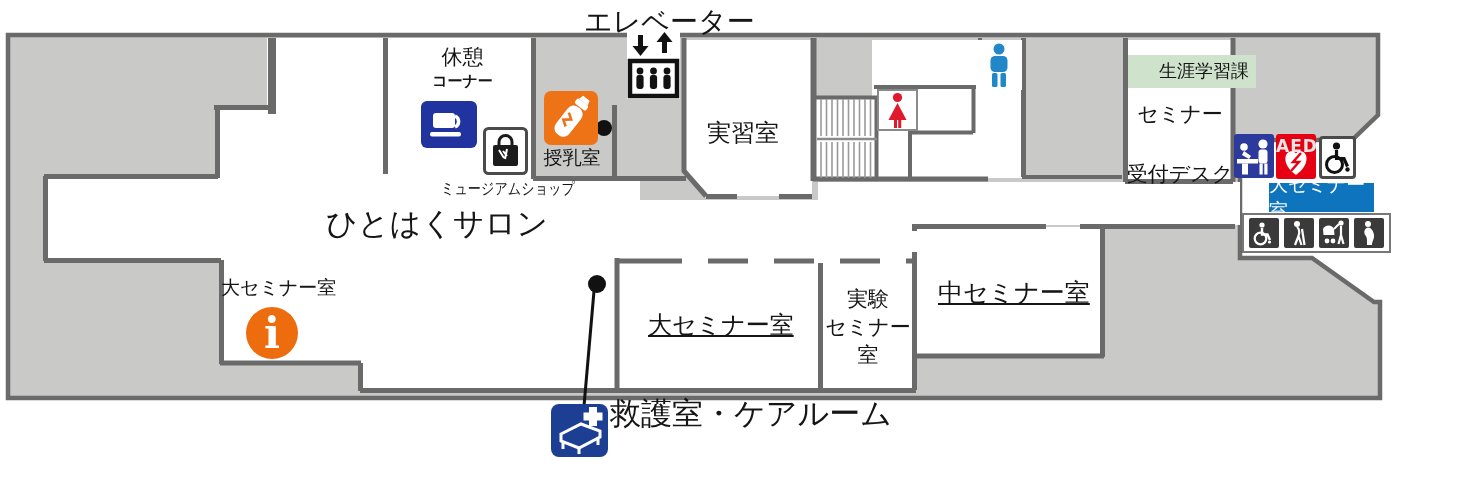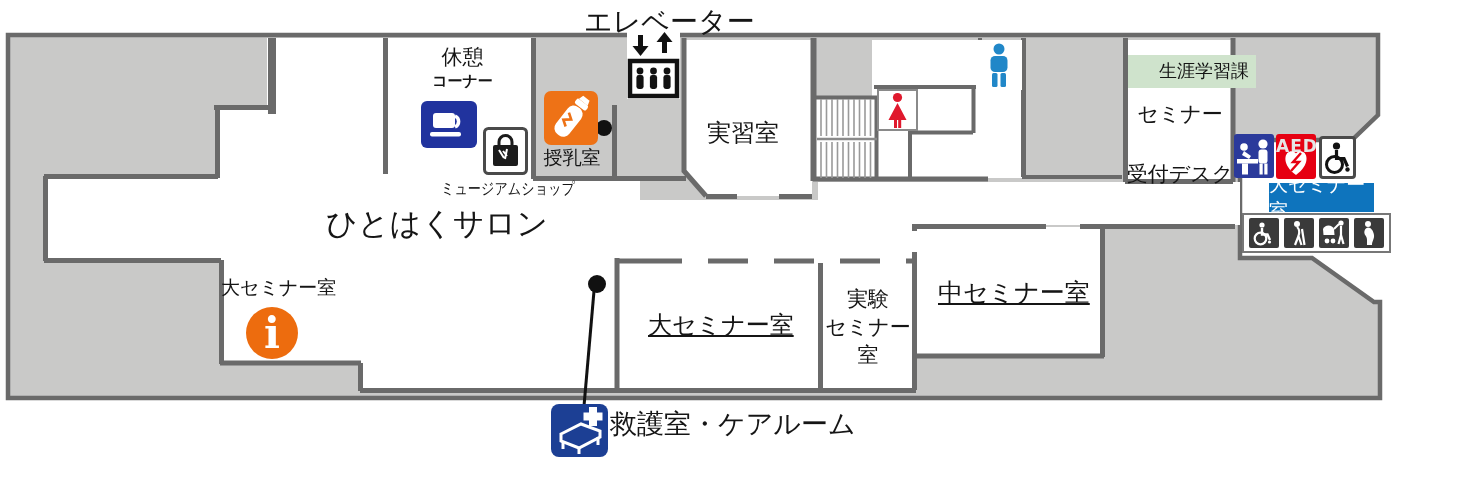--- a/index.html
+++ b/index.html
@@ -100,21 +100,21 @@
   <div class="lbl c" style="left:822px;top:287px;width:92px;font-size:21px;">実験</div>
   <div class="lbl c" style="left:822px;top:315px;width:92px;font-size:21px;">セミナー</div>
   <div class="lbl c" style="left:822px;top:343px;width:92px;font-size:21px;">室</div>
   <div class="lbl c" style="left:938px;top:279px;width:145px;font-size:25px;text-decoration:underline;">中セミナー室</div>
   <div class="greenbox" style="left:1128px;top:55px;width:104px;height:33px;">
     <span class="lbl" style="position:static;font-size:18px;">生涯学習課</span>
   </div>
   <div class="lbl c" style="left:1124px;top:102px;width:112px;font-size:21px;">セミナー</div>
   <div class="lbl c" style="left:1120px;top:126px;width:120px;font-size:21px;margin-top:36px;">受付デスク</div>
   <div class="bluebox" style="left:1269px;top:183px;width:105px;height:29px;font-size:19px;">大セミナー室</div>
-  <div class="lbl" style="left:610px;top:408px;font-size:27px;">救護室・ケアルーム</div>
+  <div class="lbl" style="left:610px;top:396px;font-size:31px;">救護室・ケアルーム</div>
 
   <div class="iconbox" style="left:627px;top:32px;width:53px;height:67px;background:#fff;">
     <svg width="53" height="67" viewBox="0 0 53 67">
       <g fill="#111">
         <rect x="11" y="3" width="5" height="13"></rect>
         <polygon points="13.5,24 5.5,14 21.5,14"></polygon>
         <rect x="35" y="8" width="5" height="13"></rect>
         <polygon points="37.5,0 29.5,10 45.5,10"></polygon>
       </g>
       <rect x="3" y="29" width="47" height="35" fill="#fff" stroke="#111" stroke-width="4.5"></rect>

